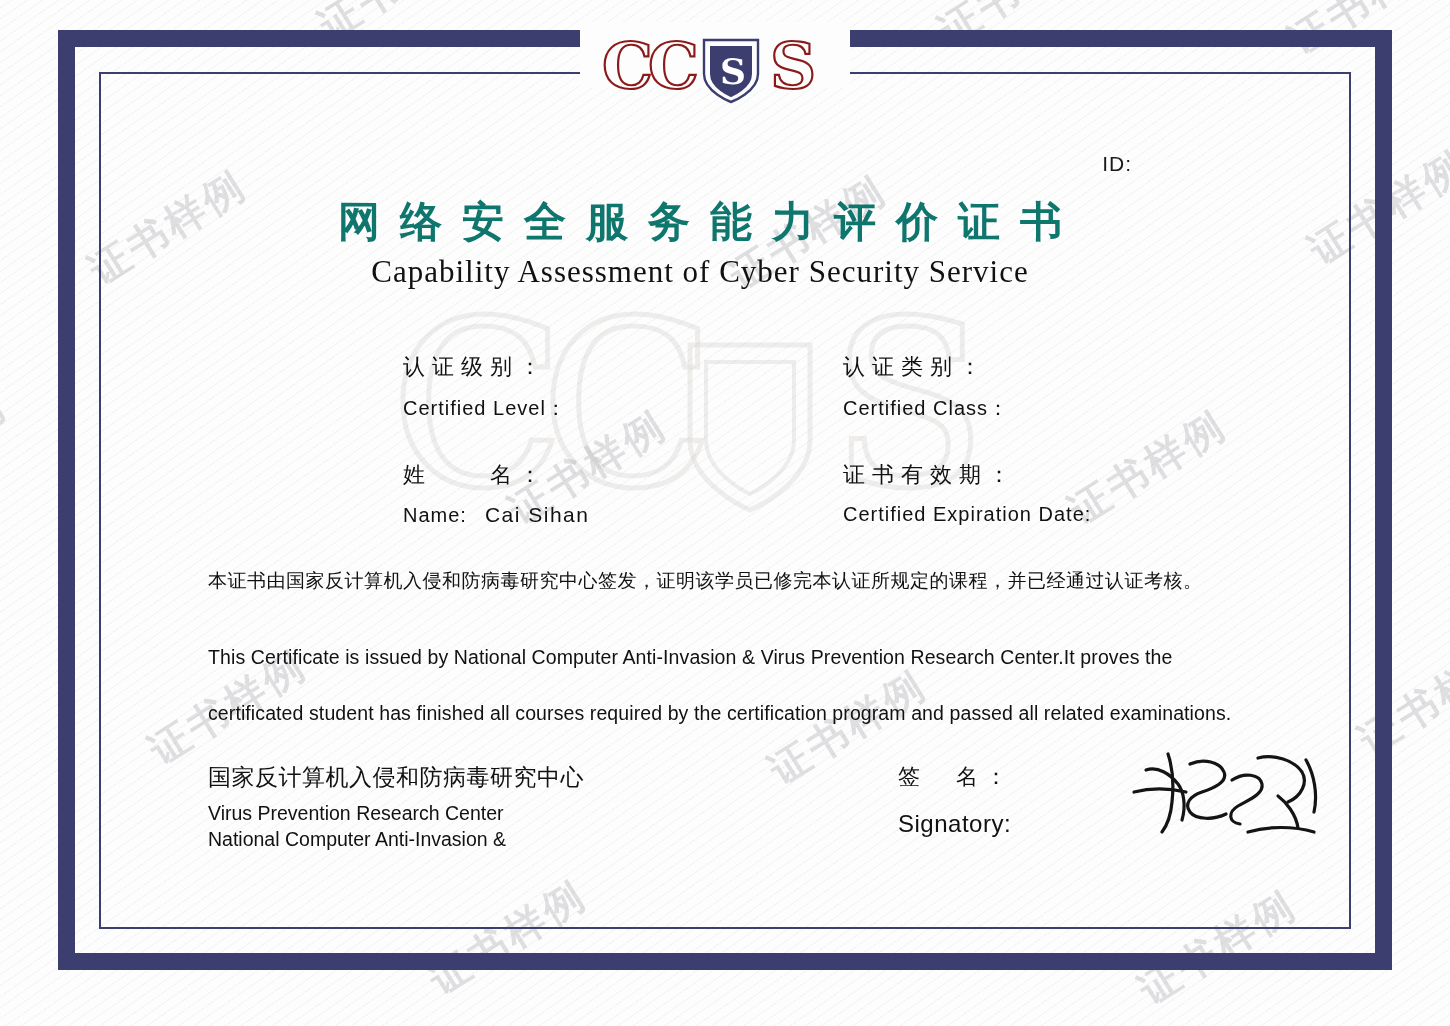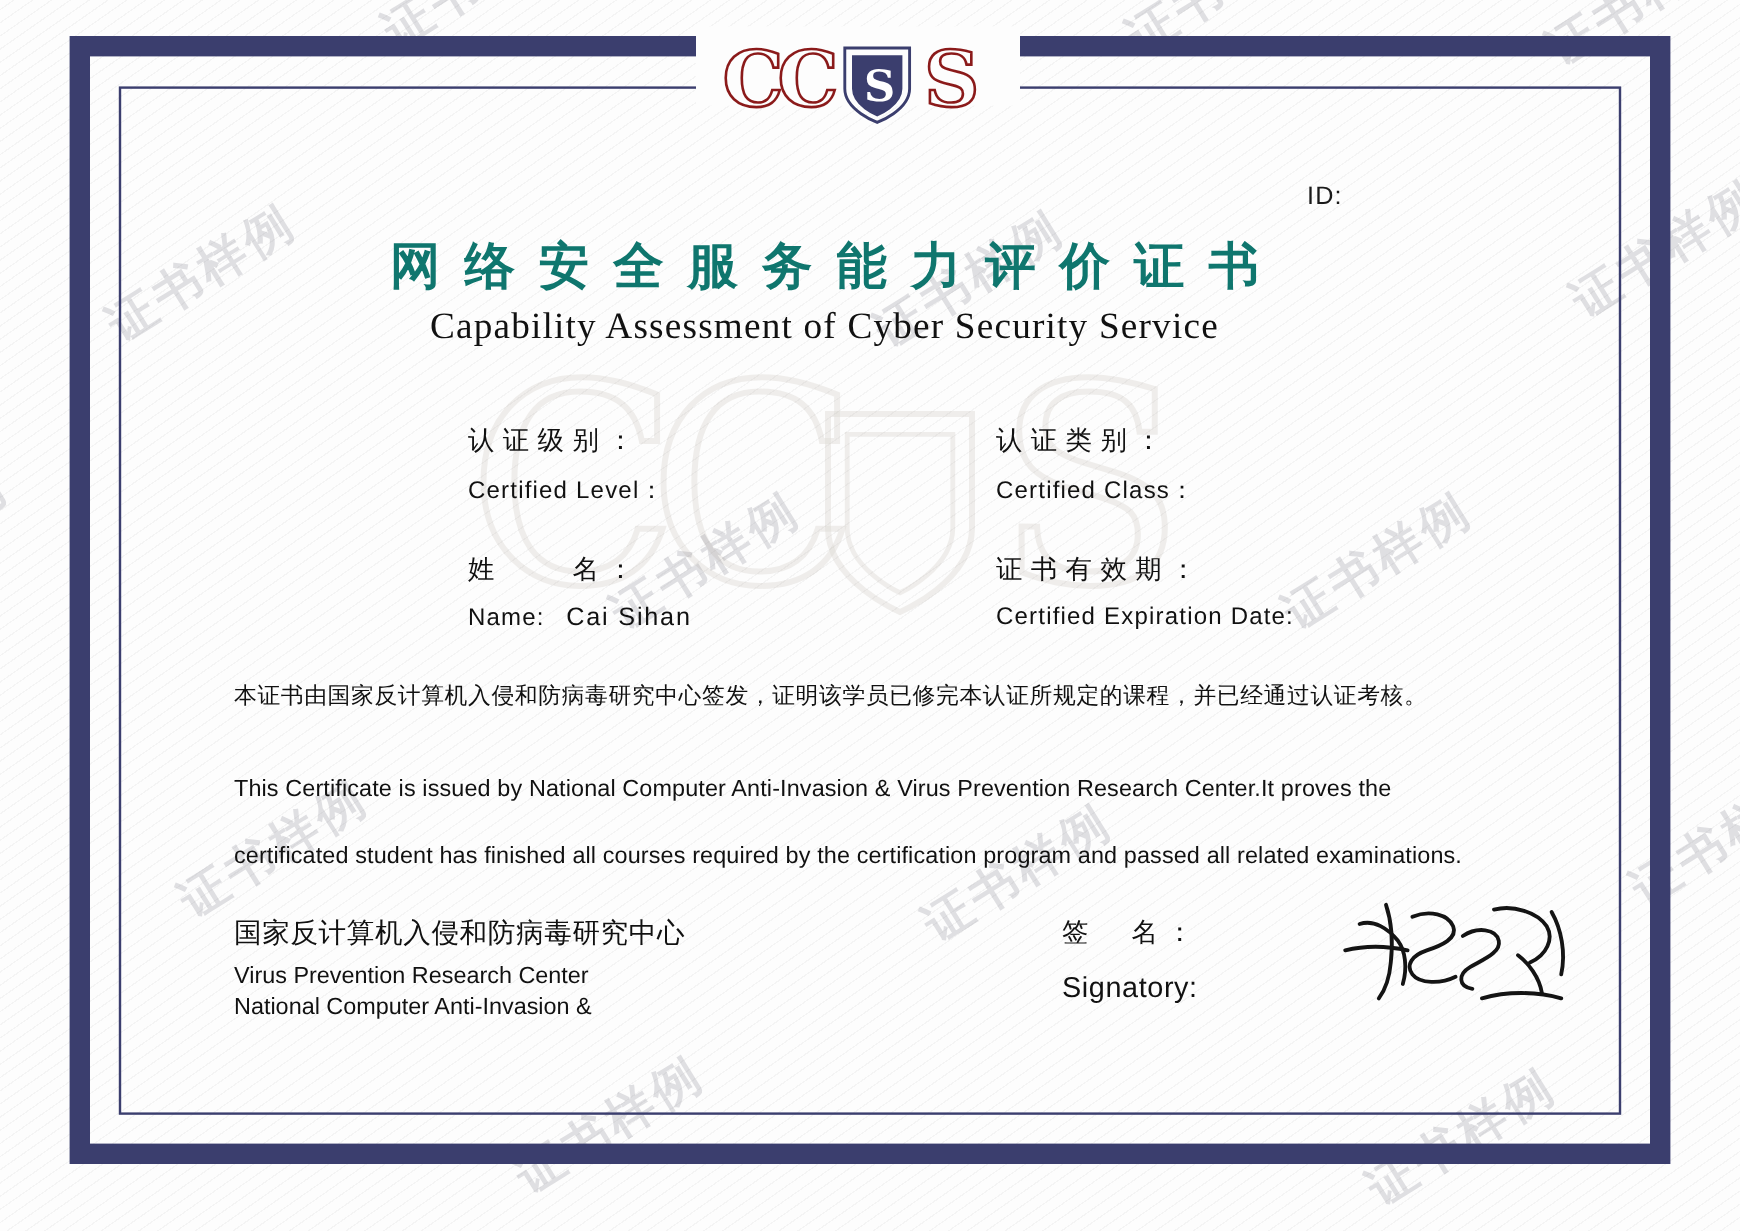--- a/index.html
+++ b/index.html
@@ -100,21 +100,21 @@
     position: absolute;
     left: 600px;
     top: 32px;
     width: 232px;
     height: 72px;
   }
 
   
   .content {
     position: absolute;
-    left: 85px;
+    left: 98px;
     top: 72px;
     width: 1204px;
     height: 857px;
   }
 
   .id-line {
     position: absolute;
     right: 170px;
     top: 80px;
     font-size: 21px;

